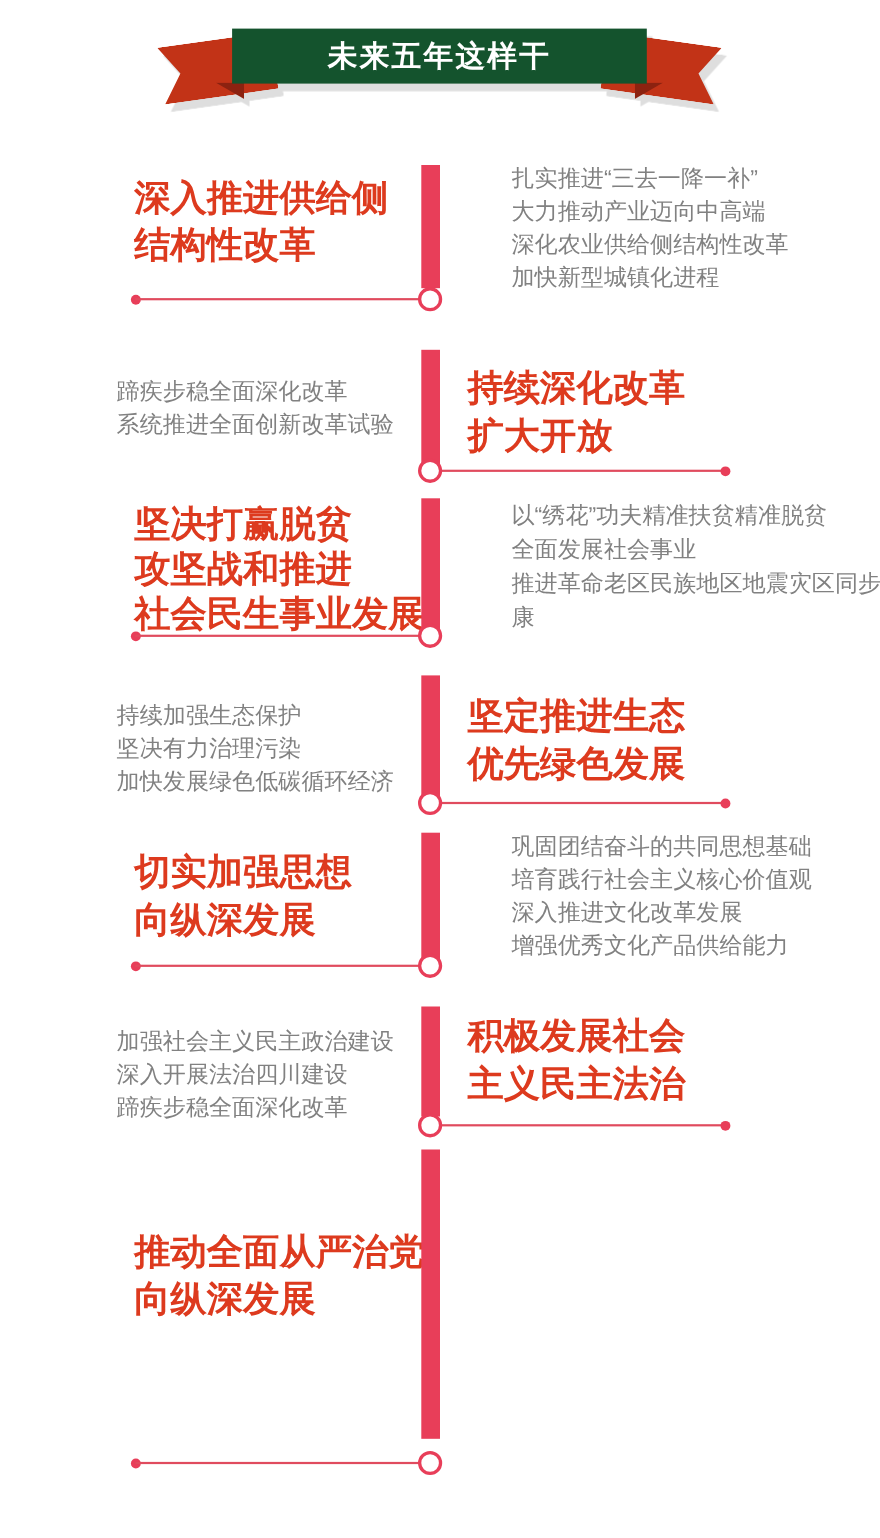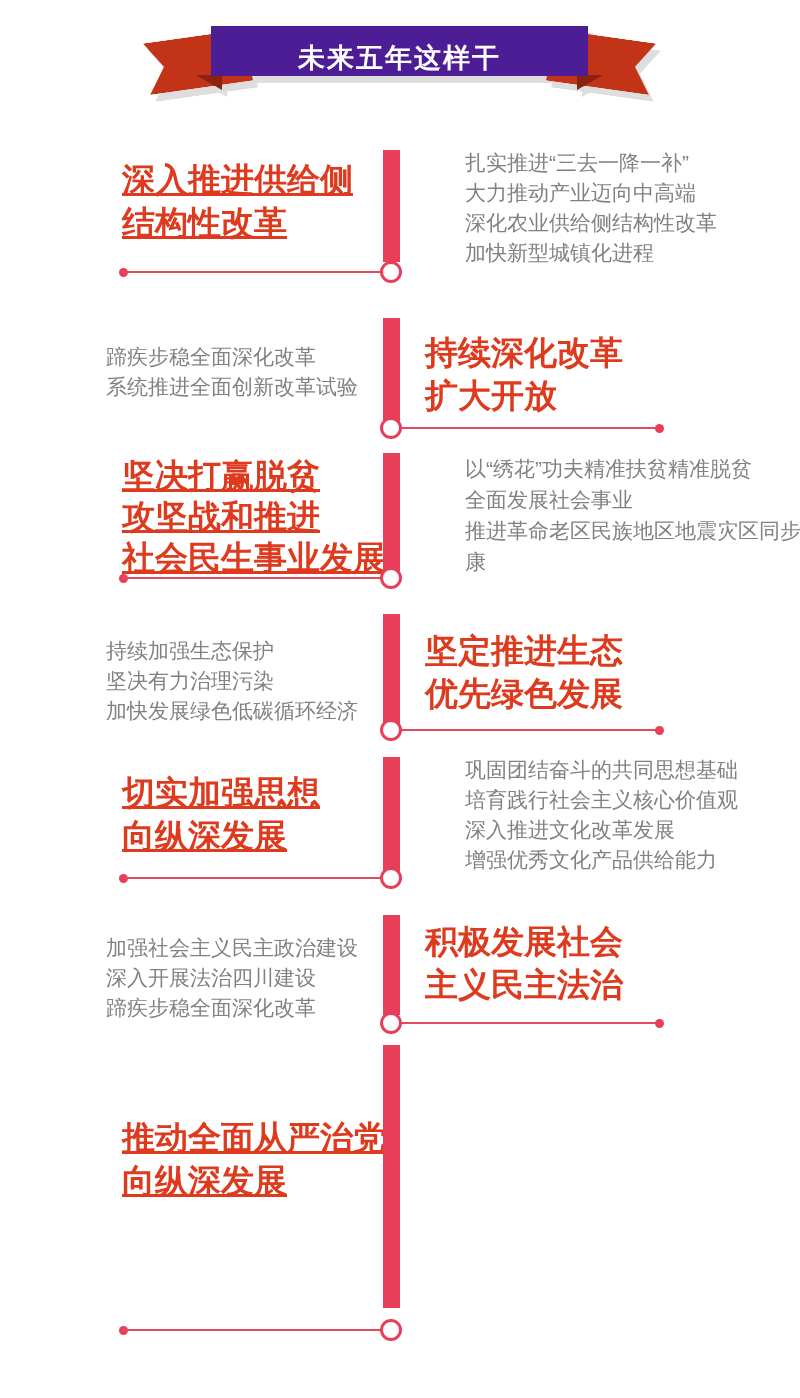--- a/index.html
+++ b/index.html
@@ -2,36 +2,36 @@
 <html><head>
 <meta charset="utf-8">
 <style>
   html,body{margin:0;padding:0;}
   body{
     width:800px;height:1398px;background:#ffffff;position:relative;overflow:hidden;
     font-family:"Liberation Sans","DejaVu Sans",sans-serif;
   }
   
   .ribbon{position:relative;height:140px;filter:drop-shadow(5px 7px 0 #dedede);}
-  .band{position:absolute;left:211px;top:26px;width:377px;height:50px;background:#4c1d95;
-        display:flex;align-items:flex-end;justify-content:center;z-index:3;}
+  .band{position:absolute;left:211px;top:26px;width:377px;height:50px;background:#14532d;
+        display:flex;align-items:center;justify-content:center;z-index:3;}
   .band-title{color:#ffffff;font-size:27px;font-weight:bold;letter-spacing:2px;}
   .tail{position:absolute;top:36px;width:104px;height:52px;background:#c23317;z-index:1;}
   .tail.left{left:146px;transform:rotate(-8deg);
     clip-path:polygon(0 0,100% 0,100% 100%,0 100%,17% 50%);}
   .tail.right{left:549px;transform:rotate(8deg);
     clip-path:polygon(0 0,100% 0,83% 50%,100% 100%,0 100%);}
   .fold{position:absolute;width:26px;height:15px;background:#8c2210;z-index:2;top:75px;}
   .fold.left{left:196px;clip-path:polygon(0 0,100% 0,100% 100%);}
   .fold.right{left:577px;clip-path:polygon(0 0,100% 0,0 100%);}
   
   .section{position:relative;width:800px;}
   .bar{position:absolute;left:383px;width:17px;background:#e83e59;}
   .heading{position:absolute;color:#dd3a1e;font-weight:bold;font-size:33px;line-height:43px;white-space:nowrap;}
-  .heading.pos-left{left:122px;text-decoration:underline;}
+  .heading.pos-left{left:122px;}
   .heading.pos-right{left:425px;font-family:Liberation Mono, monospace;}
   .list{position:absolute;color:#818181;font-size:21px;line-height:30px;}
   .list.pos-left{left:106px;width:292px;margin-top:12px;}
   .list.pos-right{left:436px;width:360px;margin-left:29px;}
   .connector{position:absolute;left:0;width:100%;height:0;}
   .dot{position:absolute;width:9px;height:9px;border-radius:50%;background:#e83e59;top:-4px;}
   .dot.at-left{left:119px;}
   .dot.at-right{left:655px;}
   .cline{position:absolute;height:2px;top:-1px;background:#e04b5e;}
   .cline.from-left{left:123px;width:268px;}

